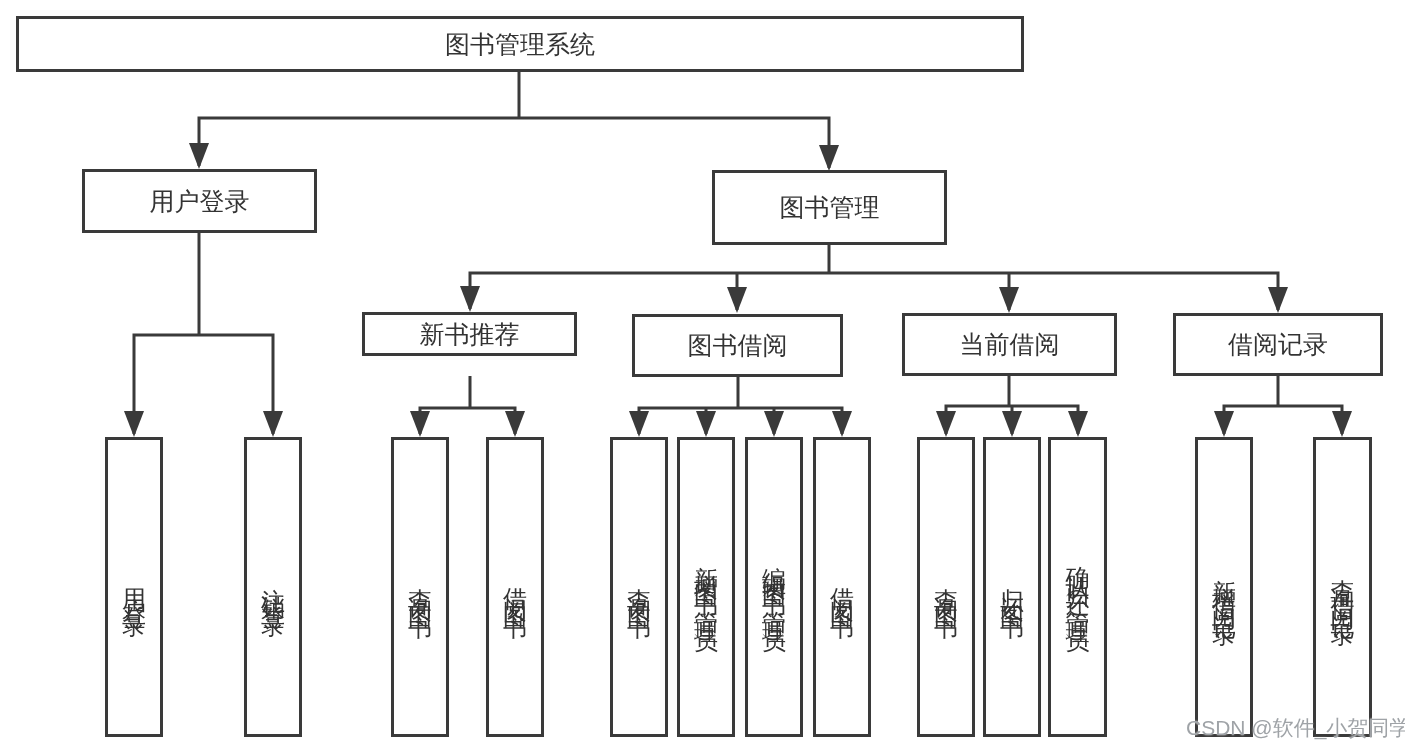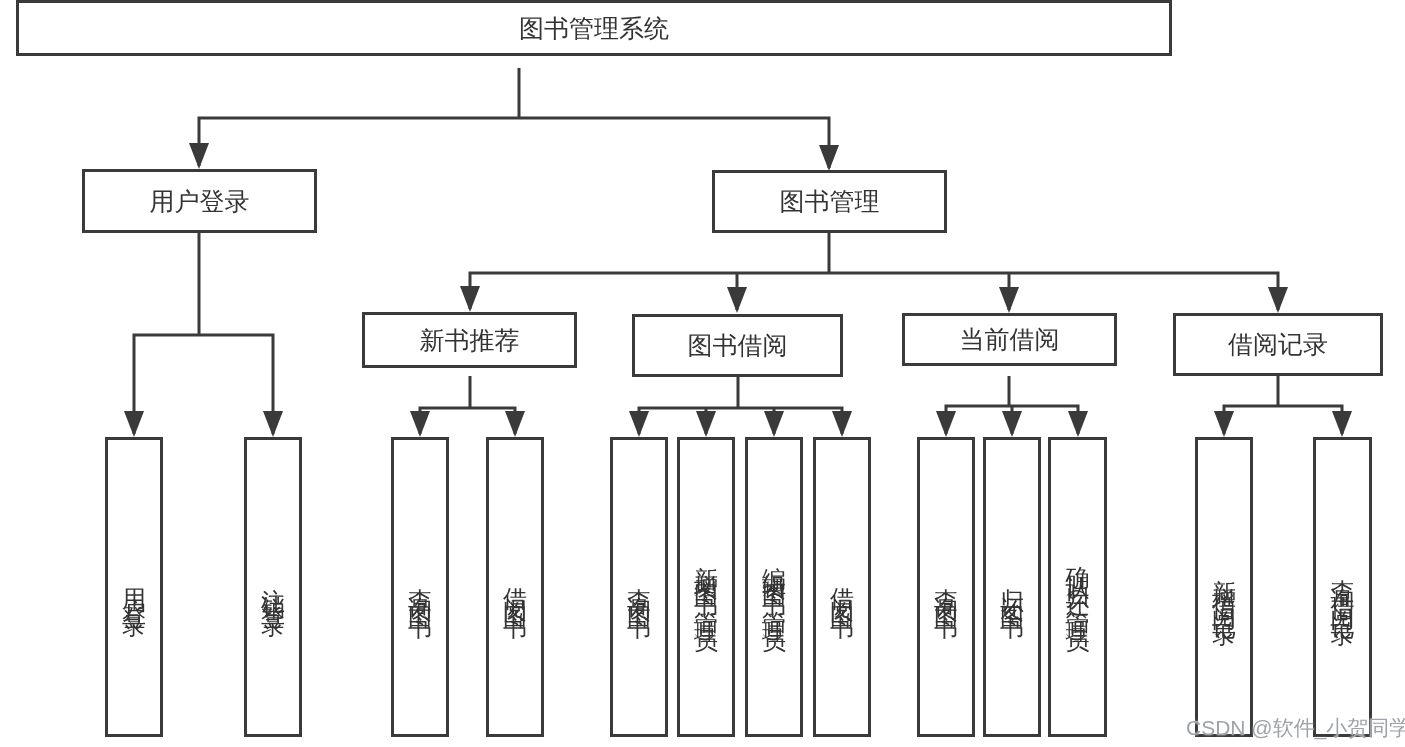--- a/index.html
+++ b/index.html
@@ -62,28 +62,28 @@
   <use href="#ah" transform="translate(706 437)"></use>
   <use href="#ah" transform="translate(774 437)"></use>
   <use href="#ah" transform="translate(842 437)"></use>
   <use href="#ah" transform="translate(946 437)"></use>
   <use href="#ah" transform="translate(1012 437)"></use>
   <use href="#ah" transform="translate(1078 437)"></use>
   <use href="#ah" transform="translate(1224 437)"></use>
   <use href="#ah" transform="translate(1342 437)"></use>
 </svg>
 
-<div class="hnode" style="left:16px;top:0;width:1156px;height:56px;">图书管理系统</div>
+<div class="hnode" style="left:16px;top:16px;width:1008px;height:56px;">图书管理系统</div>
 
 <div class="hnode" style="left:82px;top:169px;width:235px;height:64px;">用户登录</div>
-<div class="hnode" style="left:712px;top:170px;width:235px;height:63px;">图书管理</div>
+<div class="hnode" style="left:712px;top:170px;width:235px;height:75px;">图书管理</div>
 
-<div class="hnode" style="left:362px;top:312px;width:215px;height:56px;">新书推荐</div>
+<div class="hnode" style="left:362px;top:312px;width:215px;height:44px;">新书推荐</div>
 <div class="hnode" style="left:632px;top:314px;width:211px;height:63px;">图书借阅</div>
-<div class="hnode" style="left:902px;top:313px;width:215px;height:53px;">当前借阅</div>
+<div class="hnode" style="left:902px;top:313px;width:215px;height:63px;">当前借阅</div>
 <div class="hnode" style="left:1173px;top:313px;width:210px;height:63px;">借阅记录</div>
 
 <div class="vnode" style="left:105px;">
   <span>用户登录</span>
 </div>
 <div class="vnode" style="left:244px;">
   <span>注销登录</span>
 </div>
 
 <div class="vnode" style="left:391px;">

